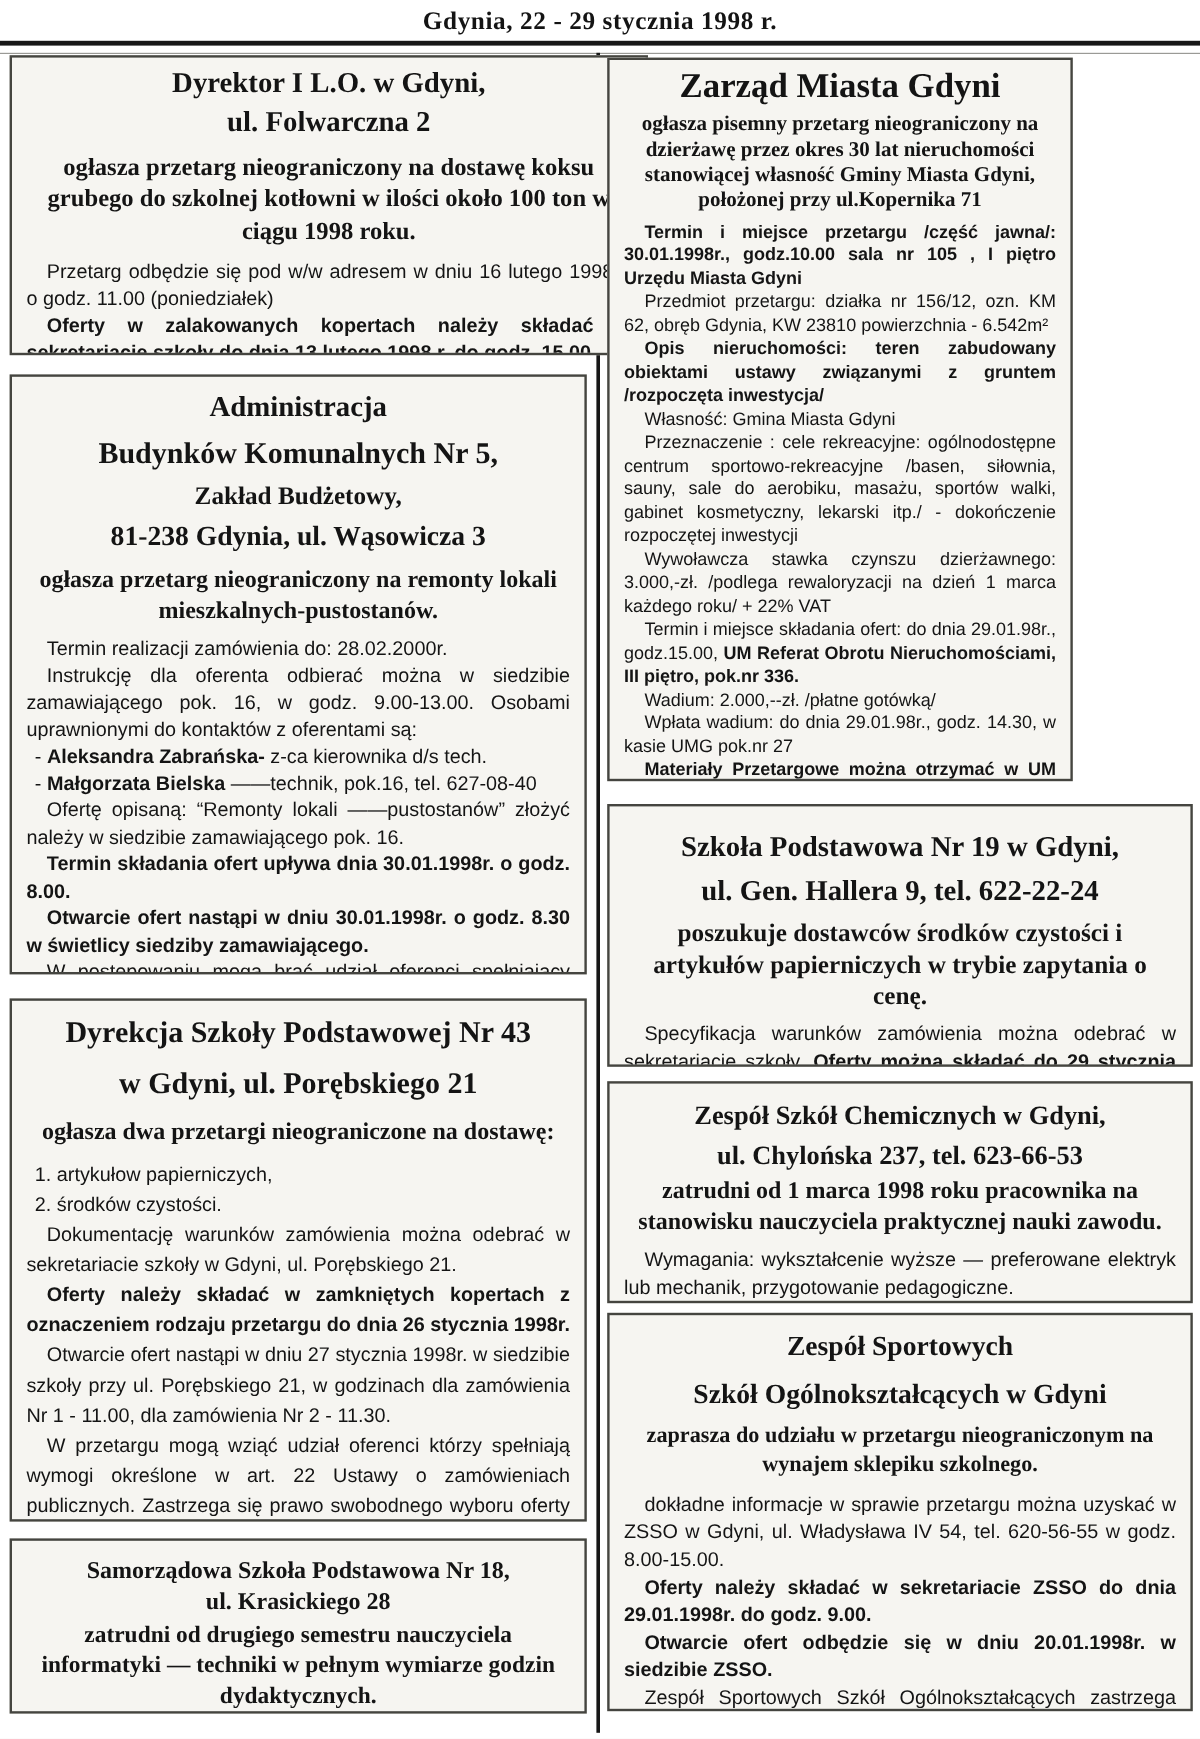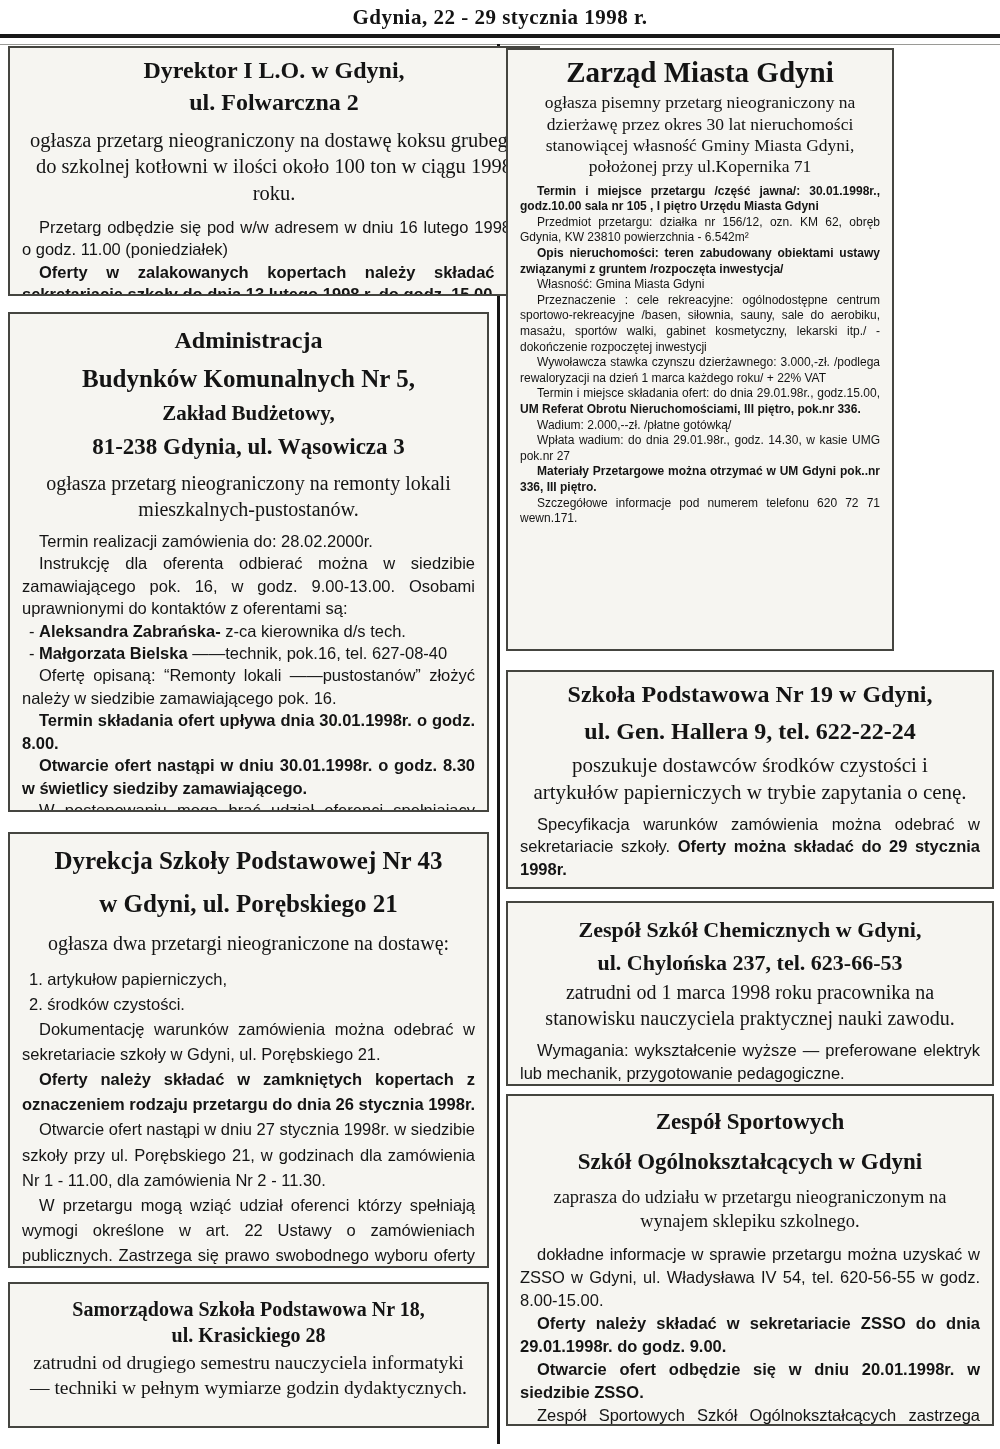--- a/index.html
+++ b/index.html
@@ -38,21 +38,21 @@
     padding:6px 12px 4px 12px;
     overflow:hidden;
   }
   .ad-title{
     font-family:"Liberation Serif", serif;
     font-weight:bold;
     text-align:center;
   }
   .ad-subtitle{
     font-family:"Liberation Serif", serif;
-    font-weight:normal;
+    font-weight:bold;
     text-align:center;
     margin:4px 6px 6px 6px;
   }
   .ad-para{
     margin:0;
     font-size:16.5px;
     line-height:1.37;
     text-align:justify;
     text-indent:17px;
   }
@@ -78,23 +78,23 @@
   #ad2 .ad-para{line-height:1.52;}
 
   #ad3{left:8px;top:1282px;width:481px;height:146px;padding-top:12px;}
   #ad3 .ad-title{font-size:20px;line-height:1.3;}
   #ad3 .ad-subtitle{font-size:19.5px;line-height:1.3;margin-top:2px;}
 
   
   #ad4{left:506px;top:48px;width:388px;height:603px;padding-top:4px;}
   #ad4 .ad-title{font-size:29px;line-height:1.25;}
   #ad4 .ad-subtitle{font-size:17.5px;line-height:1.22;margin:2px 0 6px 0;}
-  #ad4 .ad-para{font-size:12px;line-height:1.3;}
+  #ad4 .ad-para{font-size:15px;line-height:1.3;}
 
-  #ad5{left:506px;top:670px;width:488px;height:219px;padding-top:4px;}
+  #ad5{left:506px;top:670px;width:488px;height:219px;padding-top:16px;}
   #ad5 .ad-title{font-size:24px;line-height:1.55;}
   #ad5 .ad-subtitle{font-size:21px;line-height:1.25;margin:2px 10px 8px 10px;}
 
   #ad6{left:506px;top:901px;width:488px;height:185px;padding-top:10px;}
   #ad6 .ad-title{font-size:22px;line-height:1.5;}
   #ad6 .ad-subtitle{font-size:20px;line-height:1.28;margin:1px 0 8px 0;}
 
   #ad7{left:506px;top:1094px;width:488px;height:332px;padding-top:6px;}
   #ad7 .ad-title{font-size:23px;line-height:1.75;}
   #ad7 .ad-subtitle{font-size:18.5px;line-height:1.3;margin:2px 14px 10px 14px;}

